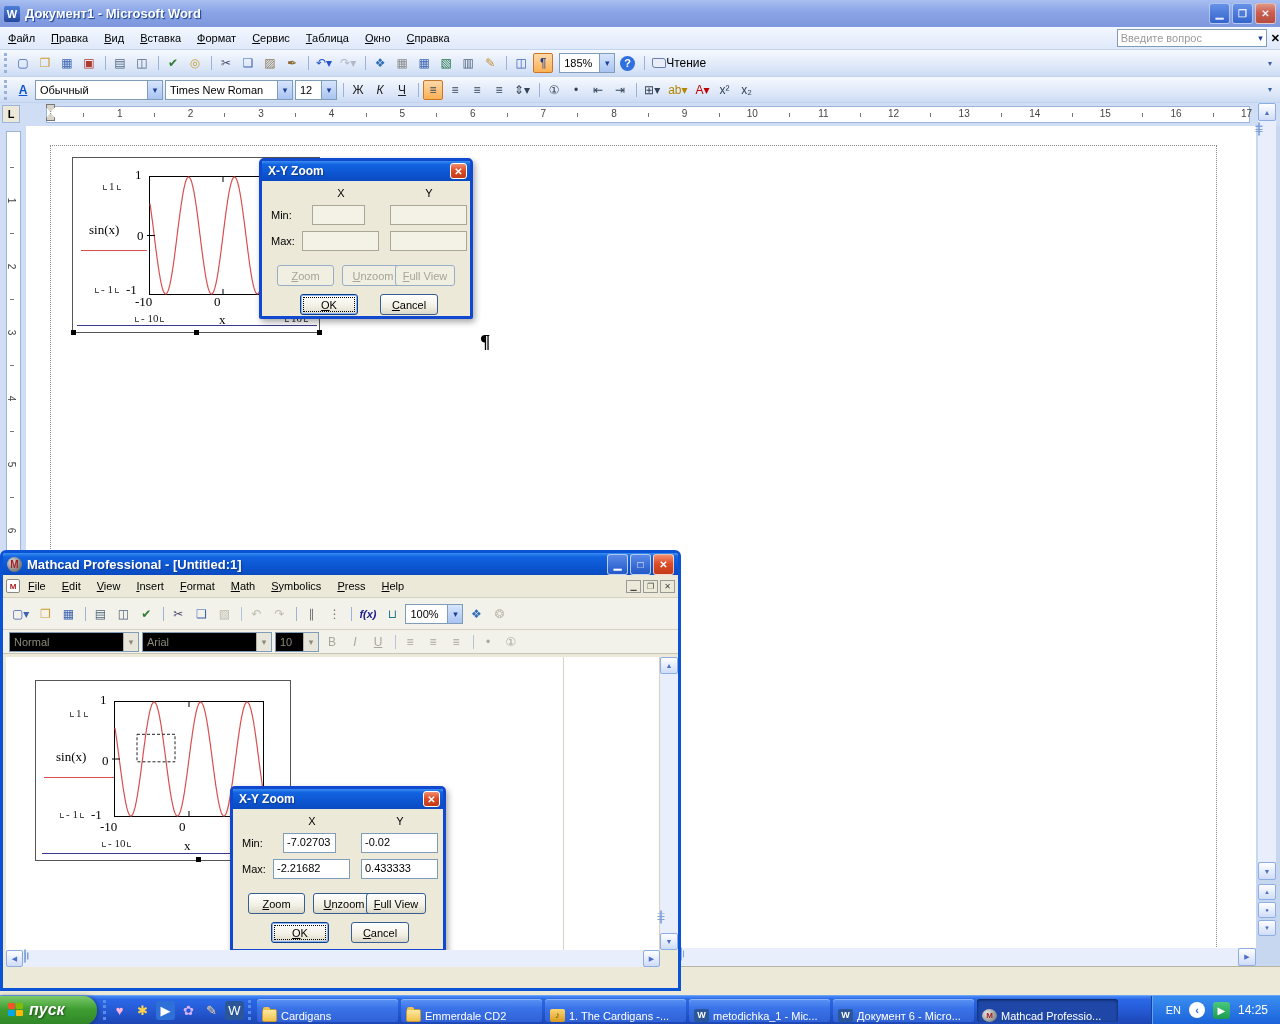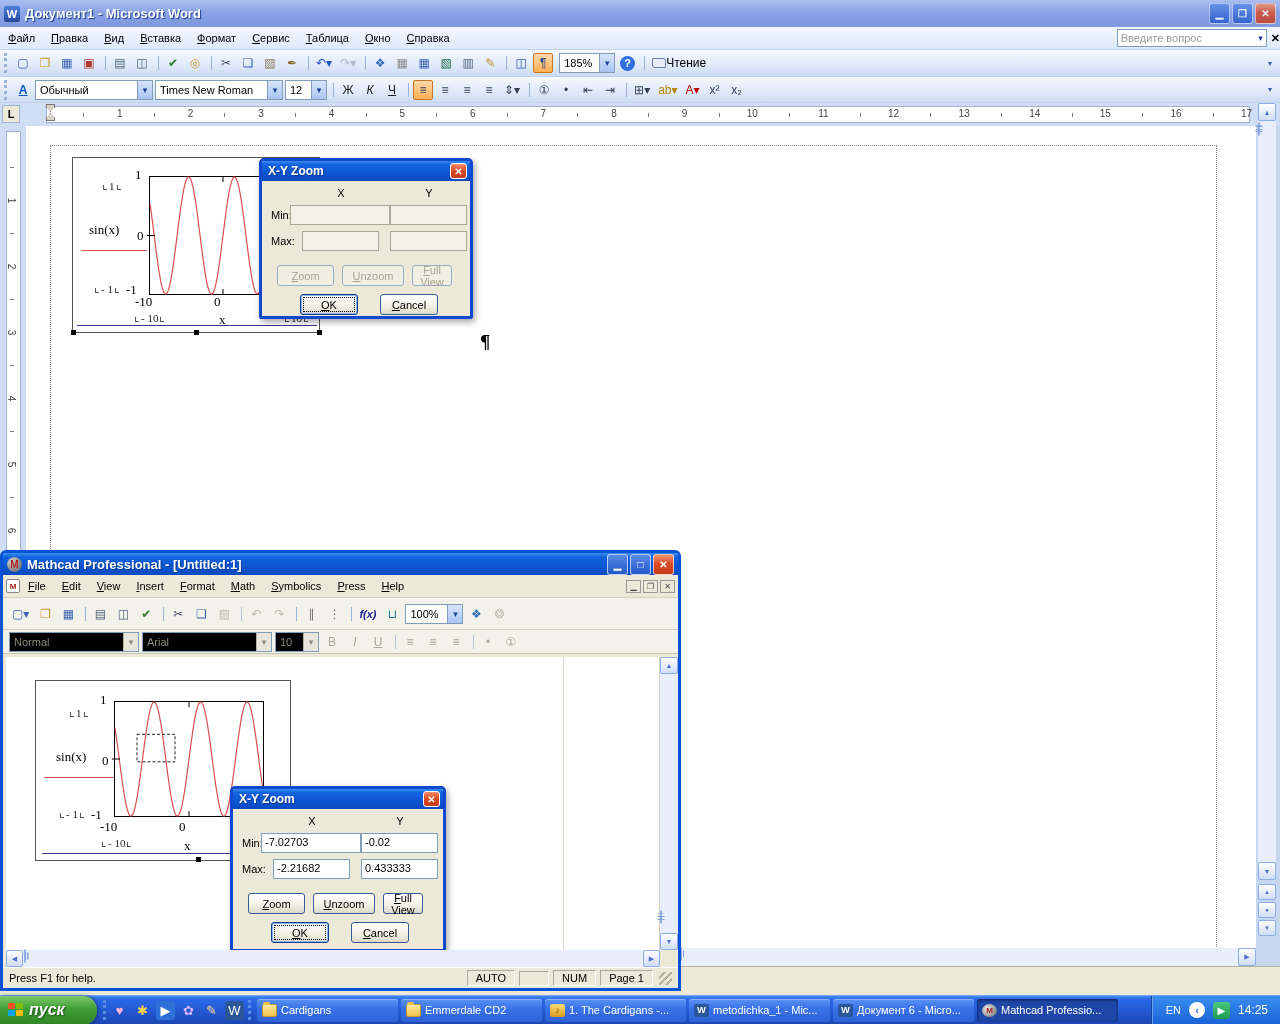--- a/index.html
+++ b/index.html
@@ -96,28 +96,28 @@
 .dlg{position:absolute;border:3px solid #1048cf;border-radius:5px 5px 2px 2px;background:#ece9d8;box-shadow:2px 3px 6px rgba(0,0,0,.35)}
 .dlg-title{height:20px;display:flex;align-items:center;padding:0 3px 0 6px;color:#fff;font-weight:bold;font-size:12px;text-shadow:1px 1px 1px #123a8a;background:linear-gradient(180deg,#388eef 0%,#1263e0 18%,#0c54cf 66%,#0a4ac0 100%);border-radius:2px 2px 0 0}
 .dlg-close{margin-left:auto;width:17px;height:16px;border:1px solid #fff;border-radius:3px;background:linear-gradient(180deg,#ef9070,#dd4d28 45%,#c33a18);display:flex;align-items:center;justify-content:center;font-size:10px;text-shadow:none}
 .dlg-body{position:relative;height:140px}
 .dlg-body .de{position:absolute}
 .colh{width:30px;text-align:center}
 .c-x{left:64px;top:6px}.c-y{left:152px;top:6px}
 .l-min{left:9px;top:28px}.l-max{left:9px;top:54px}
 .dfield{height:20px;background:#fff;border:1px solid #7f9db9;padding:2px 3px;font-size:11px}
 .dfield.dis{background:#f4f2e6;border-color:#a9a795}
-.f-minx{left:28px;top:24px;width:100px}.f-miny{left:128px;top:24px;width:77px}
+.f-minx{left:50px;top:24px;width:53px}.f-miny{left:128px;top:24px;width:77px}
 .f-maxx{left:40px;top:50px;width:77px}.f-maxy{left:128px;top:50px;width:77px}
 .xpbtn{height:21px;background:linear-gradient(180deg,#ffffff,#f2f0e4 60%,#dcd8c8);border:1px solid #355e94;border-radius:3px;font-size:11px;text-align:center;color:#000;display:flex;align-items:center;justify-content:center}
 .xpbtn.dis{color:#a6a494;background:#f1efe2;border-color:#97aec9}
 .xpbtn.focused{border:1px solid #0b3f8c;box-shadow:0 0 0 1px #8cb4f2 inset;outline:1px dotted #000;outline-offset:-4px}
 .btxt{display:block}
 .btxt::first-letter{text-decoration:underline}
-.b-zoom{left:15px;top:84px;width:57px}.b-unzoom{left:80px;top:84px;width:62px}.b-full{left:150px;top:84px;width:40px}
+.b-zoom{left:15px;top:84px;width:57px}.b-unzoom{left:80px;top:84px;width:62px}.b-full{left:133px;top:84px;width:60px}
 .b-ok{left:38px;top:113px;width:58px}.b-cancel{left:118px;top:113px;width:58px}
 
 .sb-btn{background:linear-gradient(180deg,#fdfeff,#cfdcf8);border:1px solid #8daee4;border-radius:2px;color:#4d6fc9;display:flex;align-items:center;justify-content:center;font-size:7px}
 .sb-track{background:#e8eefb}
 .sb-thumb{background:linear-gradient(90deg,#d8e5fe,#aac5f7);border:1px solid #90aee2;border-radius:2px;position:relative}
 .sb-thumb.h{background:linear-gradient(180deg,#d8e5fe,#aac5f7)}
 .sb-thumb::after{content:"";position:absolute;left:50%;top:50%;width:7px;height:7px;transform:translate(-50%,-50%);background:repeating-linear-gradient(0deg,#7fa0d8 0 1px,transparent 1px 3px)}
 .sb-thumb.h::after{background:repeating-linear-gradient(90deg,#7fa0d8 0 1px,transparent 1px 3px)}
 #word-vscroll{left:1258px;top:103px;width:18px;height:833px}
 #word-hscroll{left:26px;top:948px;width:1230px;height:18px}
@@ -142,21 +142,21 @@
 
 #taskbar{left:0;top:995px;width:1280px;height:29px;background:linear-gradient(180deg,#4a8af2 0%,#2a68e8 12%,#2458d2 55%,#1c46b4 100%);border-top:1px solid #6aa3f8;display:flex;align-items:center}
 .startbtn{height:29px;width:97px;display:flex;align-items:center;gap:5px;padding:0 12px 0 8px;border-radius:0 14px 14px 0;background:linear-gradient(180deg,#7cc96a,#3f9e33 45%,#2f8526);box-shadow:1px 0 4px rgba(0,0,0,.4);color:#fff;font-size:16px;font-weight:bold;font-style:italic;text-shadow:1px 1px 2px #1c4f15}
 .winflag{width:16px;height:14px;display:grid;grid-template-columns:7px 7px;grid-template-rows:6px 6px;gap:1px}
 .winflag i{border-radius:1px}
 .wf1{background:#f35325}.wf2{background:#81bc06}.wf3{background:#05a6f0}.wf4{background:#ffba08}
 .qlbar{display:flex;align-items:center;gap:4px;padding:0 6px}
 .qlico{width:19px;height:19px;display:flex;align-items:center;justify-content:center;font-size:13px;border-radius:3px}
 .tgrip{width:3px;height:20px;border-left:3px dotted #5b8de8}
 .taskbtns{display:flex;align-items:center;gap:3px;flex:1}
-.taskbtn{width:141px;height:23px;border-radius:3px;background:linear-gradient(180deg,#5b93f4,#3a73e8 40%,#3061d6);box-shadow:0 1px 0 rgba(255,255,255,.3) inset;color:#fff;font-size:11px;display:flex;align-items:center;gap:4px;padding:0 5px;overflow:hidden;white-space:nowrap}
+.taskbtn{width:141px;height:23px;border-radius:3px;background:linear-gradient(180deg,#5b93f4,#3a73e8 40%,#3061d6);box-shadow:0 1px 0 rgba(255,255,255,.3) inset;color:#fff;font-size:11px;display:flex;align-items:flex-end;gap:4px;padding:0 5px;overflow:hidden;white-space:nowrap}
 .taskbtn.active{background:#1e47a8;box-shadow:0 1px 3px rgba(0,0,20,.6) inset}
 .tico{width:15px;height:13px;flex:0 0 auto;display:flex;align-items:center;justify-content:center;font-size:9px;font-weight:bold;border-radius:2px}
 .tico.folder{background:linear-gradient(180deg,#ffe9a0,#f0c14b);border:1px solid #c79932;position:relative}
 .tico.folder::before{content:"";position:absolute;left:0;top:-3px;width:7px;height:3px;background:#f0c14b;border-radius:2px 2px 0 0}
 .tico.word{background:#2b579a;color:#fff}
 .tico.audio{background:linear-gradient(180deg,#ffd873,#d89a20);color:#7a5200}
 .tico.mathcad{background:radial-gradient(circle at 35% 35%,#e8e8e8,#9a9a9a 60%,#666);border-radius:50%;color:#a42020;font-size:8px}
 .tray{height:29px;display:flex;align-items:center;gap:8px;padding:0 12px 0 14px;background:linear-gradient(180deg,#3a8ef0,#1961d8);border-left:1px solid #1442a0;box-shadow:1px 0 0 #6aa0f0 inset;color:#fff}
 .traychev{width:16px;height:16px;border-radius:50%;background:#fff;color:#2a68e8;display:flex;align-items:center;justify-content:center;font-weight:bold;font-size:11px}
 .trayapp{width:17px;height:17px;border-radius:3px;background:linear-gradient(180deg,#49c97e,#1d9a50);color:#fff;display:flex;align-items:center;justify-content:center;font-size:10px}
@@ -201,21 +201,21 @@
     <span class="ticon sep" style="gap:0">
         <span class="bookic"></span>
         <span>Чтение</span>
       </span>
     <span class="tb-ovf">▾</span>
   </div>
 
   <div class="abs bluebar word-chrome" id="word-tb2">
     <span class="grip"></span>
     <span class="ticon" style="text-decoration: underline; font-weight: bold; color: rgb(12, 84, 207);">А</span>
-    <span class="combo" style="width:118px">
+    <span class="combo" style="width:128px">
         <span>Обычный</span>
         <span class="ar">▾</span>
       </span>
     <span class="combo" style="width:128px">
         <span>Times New Roman</span>
         <span class="ar">▾</span>
       </span>
     <span class="combo" style="width:42px">
         <span>12</span>
         <span class="ar">▾</span>
@@ -498,28 +498,20 @@
       <span class="abs sb-track" style="left:0;top:17px;width:18px;height:259px"></span>
       <span class="abs sb-thumb" style="left:0;top:254px;width:18px;height:22px"></span>
       <span class="abs sb-btn" style="left:0;top:276px;width:18px;height:17px">▼</span>
     </div>
     <div id="mc-hscroll">
       <span class="abs sb-btn" style="left:0;top:0;width:17px;height:17px">◀</span>
       <span class="abs sb-track" style="left:17px;top:0;width:620px;height:17px"></span>
       <span class="abs sb-thumb h" style="left:18px;top:0;width:70px;height:17px"></span>
       <span class="abs sb-btn" style="left:637px;top:0;width:17px;height:17px">▶</span>
     </div>
-    <div id="mc-status">
-      <span>Press F1 for help.</span>
-      <span style="margin-left:auto" class="st-seg">AUTO</span>
-      <span class="st-seg" style="width:30px;height:15px"></span>
-      <span class="st-seg">NUM</span>
-      <span class="st-seg">Page 1</span>
-      <span class="st-grip"></span>
-    </div>
   </div>
 
   <div class="abs" id="taskbar">
     <div class="startbtn">
       <span class="winflag">
           <i class="wf1"></i>
           <i class="wf2"></i>
           <i class="wf3"></i>
           <i class="wf4"></i>
         </span>

